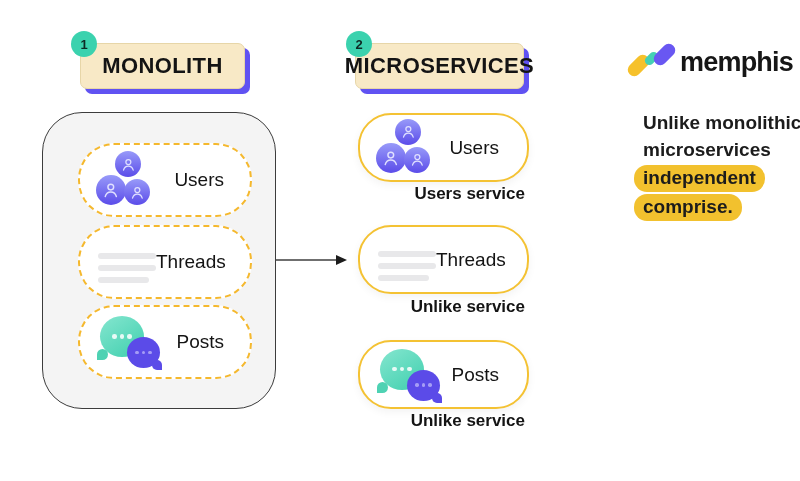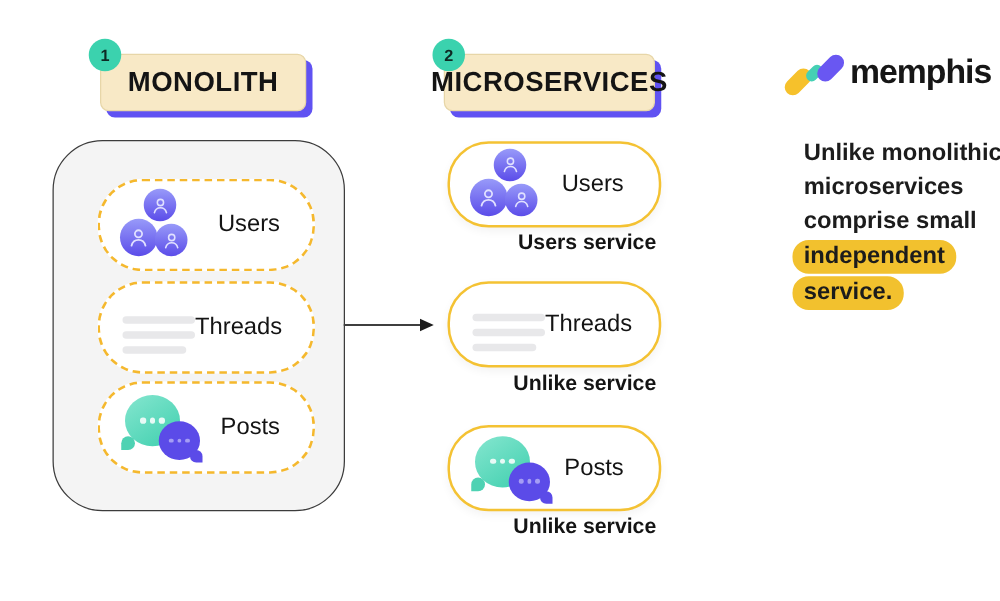--- a/index.html
+++ b/index.html
@@ -62,21 +62,21 @@
   .bubble-purple{left:33px;top:23px;width:33px;height:31px;background:#5b4be8;}
   .bubble-purple::after{content:"";position:absolute;right:-2px;bottom:-2px;width:10px;height:10px;
                         background:#5b4be8;border-radius:50% 50% 0 50%;}
   .dot{width:4.5px;height:4.5px;border-radius:50%;background:#ffffff;opacity:.85;}
   .bubble-purple .dot{width:3.5px;height:3.5px;background:#b3abf7;}
 
   
   .arrow{position:absolute;left:274px;top:252px;}
 
   
-  .logo{position:absolute;left:630px;top:42px;display:flex;align-items:flex-start;}
+  .logo{position:absolute;left:630px;top:42px;display:flex;align-items:flex-end;}
   .logo-icon{position:relative;width:46px;height:36px;flex:none;}
   .logo-pill{position:absolute;border-radius:99px;}
   .lp-yellow{width:13px;height:25px;left:2px;top:11px;background:#f6c12b;transform:rotate(45deg);}
   .lp-teal{width:9px;height:15px;left:17px;top:9px;background:#45d0b4;transform:rotate(45deg);}
   .lp-purple{width:13px;height:25px;left:28px;top:0;background:#6957f2;transform:rotate(45deg);}
   .logo-text{font-size:27px;font-weight:700;letter-spacing:-0.8px;color:#161616;margin-left:4px;}
 
   
   .blurb{position:absolute;left:643px;top:109px;font-size:19px;font-weight:700;
          color:#1c1c1c;line-height:27px;}
@@ -216,18 +216,17 @@
       <span class="logo-pill lp-yellow"></span>
       <span class="logo-pill lp-teal"></span>
       <span class="logo-pill lp-purple"></span>
     </span>
     <span class="logo-text">memphis</span>
   </div>
 
   <div class="blurb">
     <div class="line">Unlike monolithic</div>
     <div class="line">microservices</div>
-    <div class="line">comprise small</div>
     <div class="line"><span class="hl">independent</span></div>
-    <div class="line"><span class="hl">service.</span></div>
+    <div class="line"><span class="hl">comprise.</span></div>
   </div>
 
 </div>
 
 </body></html>

